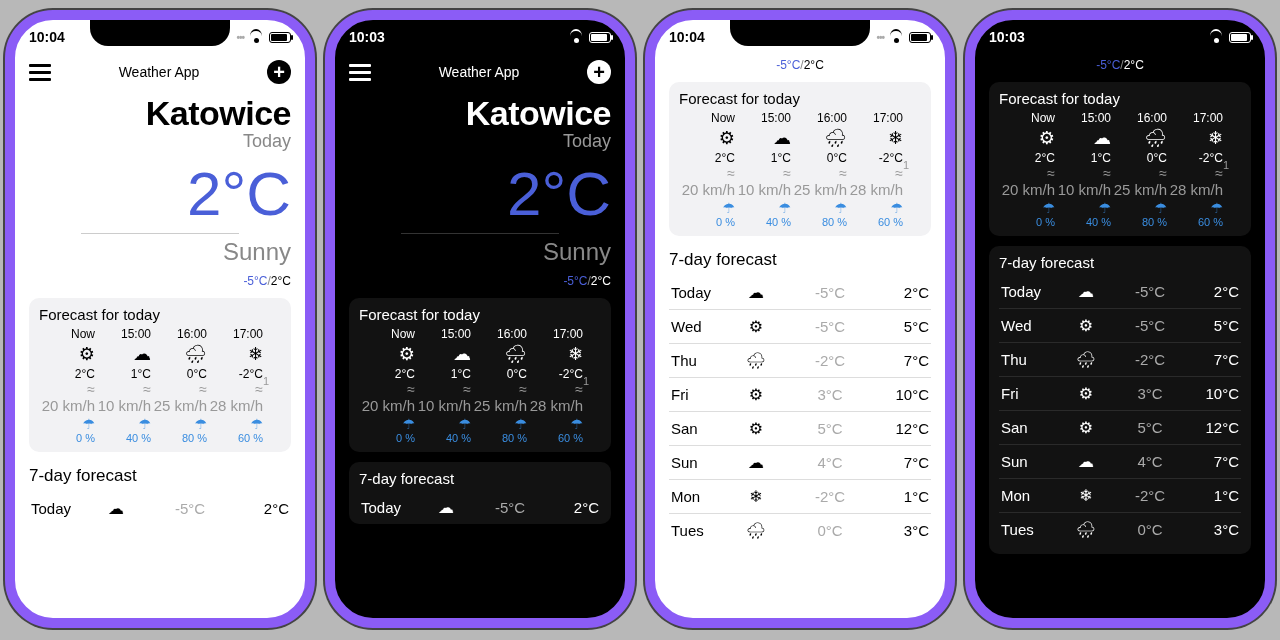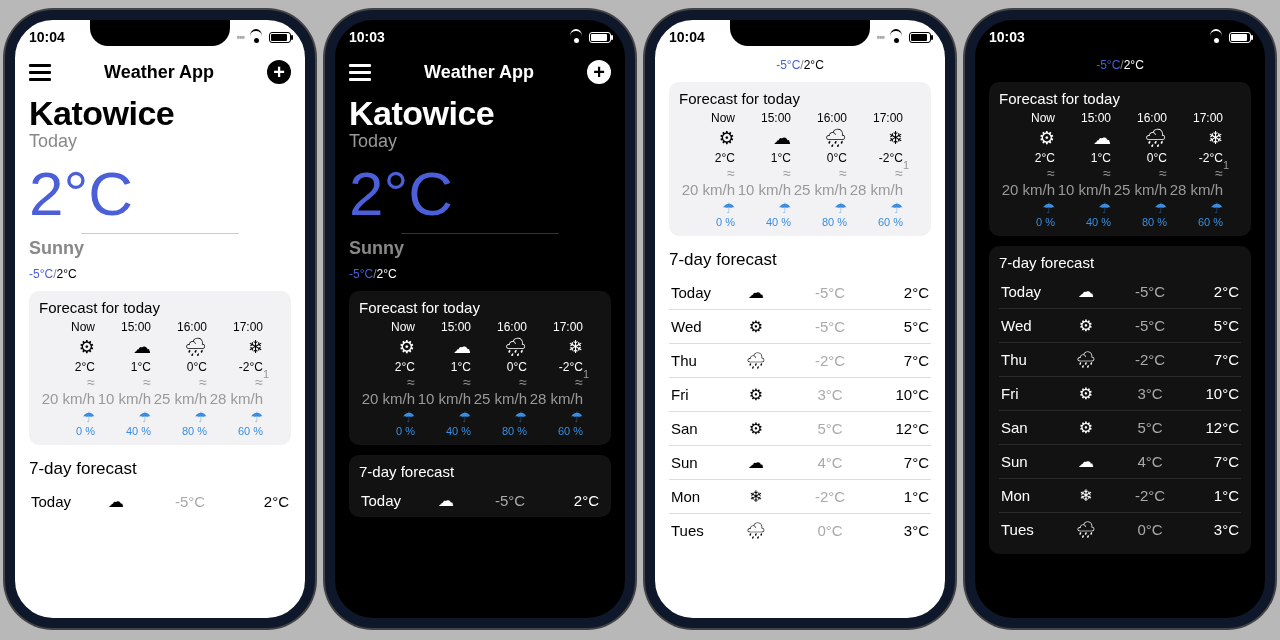--- a/index.html
+++ b/index.html
@@ -1,20 +1,20 @@
 <!DOCTYPE html>
 <html><head>
 <meta charset="utf-8">
 <style>
   * { box-sizing: border-box; margin: 0; padding: 0; font-family: -apple-system, Helvetica, Arial, sans-serif; }
   body { background: #b8b8b8; width: 1280px; height: 640px; display: flex; }
 
   .phone {
     width: 310px; height: 618px; margin: 10px 5px;
-    border: 10px solid #0f172a; border-radius: 48px;
+    border: 10px solid #8b5cf6; border-radius: 48px;
     background: #fff; position: relative; overflow: hidden;
     box-shadow: 0 0 0 2px #444;
   }
   .phone::before { 
     content:""; position:absolute; left:-14px; top:120px; width:4px; height:50px; background:#000; border-radius:2px;
   }
   .phone.dark { background:#000; color:#fff; }
   .phone .notch {
     position:absolute; top:0; left:50%; transform:translateX(-50%);
     width:140px; height:26px; background:#000; border-radius:0 0 18px 18px; z-index:5;
@@ -31,33 +31,33 @@
   .wifi{width:15px;height:15px;position:relative;}
   .wifi::before{content:"";position:absolute;bottom:2px;left:5px;width:5px;height:5px;border-radius:50%;background:currentColor;}
   .wifi::after{content:"";position:absolute;bottom:2px;left:1px;width:12px;height:12px;border:2px solid currentColor;border-bottom:none;border-left:none;border-right:none;border-radius:50% 50% 0 0;transform:rotate(0);}
   .dots{letter-spacing:-1px;font-size:10px;color:#aaa;}
 
   .content { height: calc(100% - 34px); overflow:hidden; padding:0 14px 8px; }
 
   .topbar { display:flex; justify-content:space-between; align-items:center; padding:6px 0 4px; }
   .hamb { display:flex; flex-direction:column; gap:4px; width:22px; }
   .hamb span { height:3px; background:currentColor; border-radius:1px; }
-  .title { font-size:18px; font-weight:700; }
+  .title { font-size:14px; font-weight:400; }
   .plus { width:24px; height:24px; border-radius:50%; background:currentColor; display:flex; align-items:center; justify-content:center; }
   .plus span{color:#fff; font-size:20px; line-height:20px; font-weight:700;}
   .phone.dark .plus span{color:#000;}
 
-  .hero { text-align:left; margin-top:6px; }
+  .hero { text-align:right; margin-top:6px; }
   .city { font-size:34px; font-weight:600; letter-spacing:-0.5px; }
   .today { font-size:18px; color:#888; margin-top:-2px; }
   .phone.dark .today{color:#999;}
   .bigtemp { font-size:62px; font-weight:300; color:#4a5fd8; margin:6px 0 2px; }
   .divider { width:60%; height:1px; background:#ccc; margin:4px auto; }
   .phone.dark .divider{background:#333;}
-  .cond { font-size:18px; color:#888; margin:4px 0 8px;font-weight:bold; }
+  .cond { font-size:24px; color:#888; margin:4px 0 8px; }
   .range { font-size:12px; }
   .range .lo { color:#4a5fd8; }
   .range .sep { color:#888; }
   .range.topcenter { text-align:center; padding-top:4px; }
 
   .card { background:#f2f2f4; border-radius:10px; padding:8px 10px; margin-top:10px; }
   .phone.dark .card { background:#121212; }
   .card h3 { font-size:15px; font-weight:500; margin-bottom:4px; }
 
   .hourly { display:flex; overflow:hidden; }

